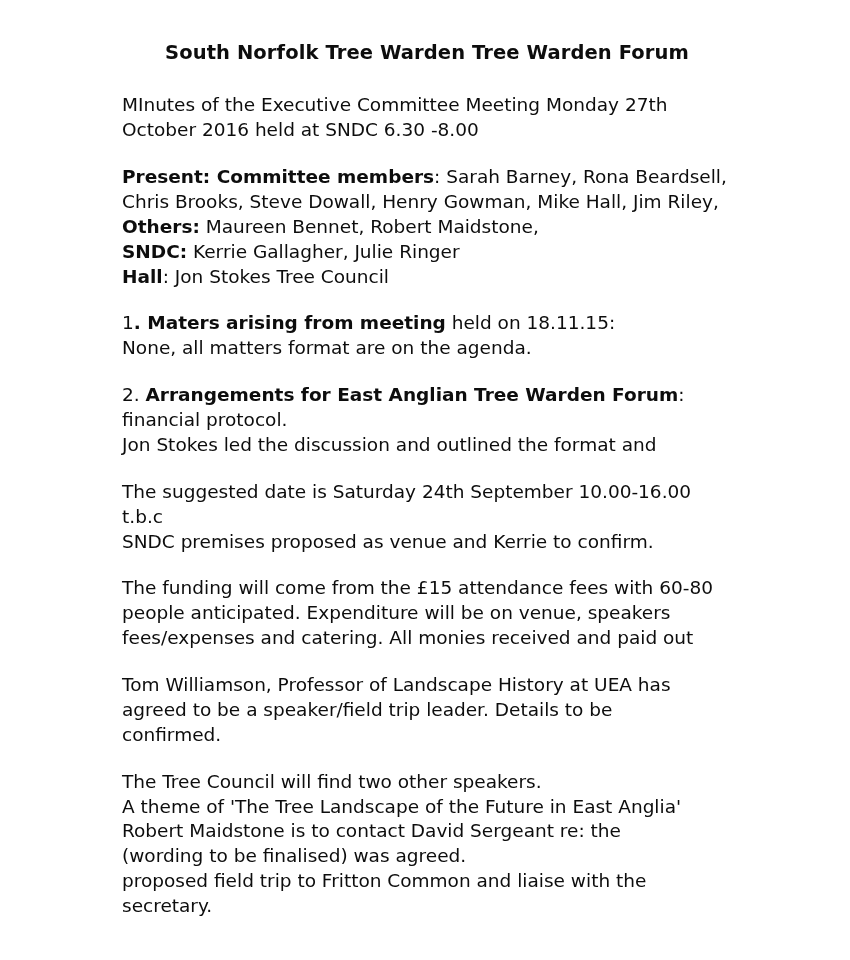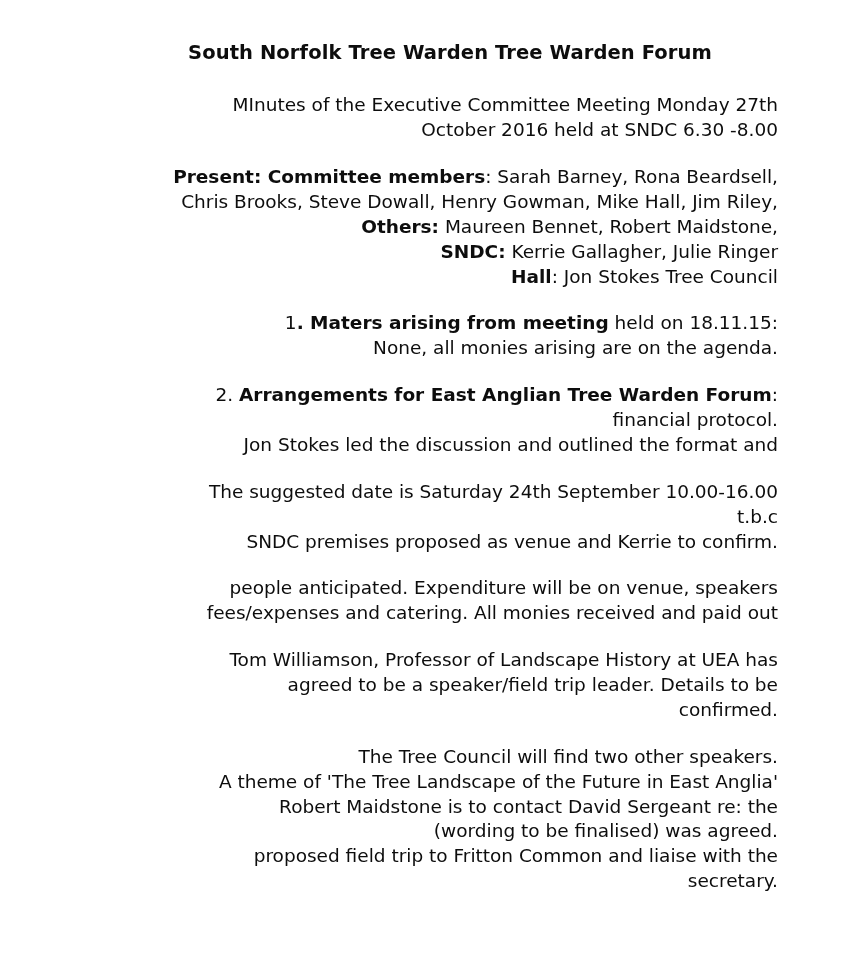--- a/index.html
+++ b/index.html
@@ -11,36 +11,35 @@
     width: 850px;
     height: 960px;
     font-family: "DejaVu Sans", sans-serif;
     color: #0d0d0d;
     overflow: hidden;
   }
   .page {
     width: 850px;
     height: 856px;
     box-sizing: border-box;
-    padding: 32px 72px 0 122px;
+    padding: 32px 118px 0 122px;
     position: relative;
   }
   .doc-title {
     text-align: center;
     font-size: 19.5px;
     font-weight: bold;
     letter-spacing: 0.1px;
     margin: 8px 0 0 0;
     line-height: 1.3;
   }
   .block {
     font-size: 18.5px;
     line-height: 1.345;
     margin: 0;
-    text-align: right;
   }
   .gap-lg { height: 28px; }
   .gap-md { height: 22px; }
   .b { font-weight: bold; }
   .line { display: block; }
   p { margin: 0; }
 </style>
 </head>
 <body>
 
@@ -62,21 +61,21 @@
     <span class="line">Chris Brooks, Steve Dowall, Henry Gowman, Mike Hall, Jim Riley,</span>
     <span class="line"><span class="b">Others:</span><span> Maureen Bennet, Robert Maidstone,</span></span>
     <span class="line"><span class="b">SNDC:</span><span> Kerrie Gallagher, Julie Ringer</span></span>
     <span class="line"><span class="b">Hall</span><span>: Jon Stokes Tree Council</span></span>
   </p>
 
   <div class="gap-md"></div>
 
   <p class="block">
     <span class="line"><span>1</span><span class="b">. Maters arising from meeting</span><span> held on 18.11.15:</span></span>
-    <span class="line">None, all monies arising are on the agenda.</span>
+    <span class="line">None, all matters format are on the agenda.</span>
   </p>
 
   <div class="gap-md"></div>
 
   <p class="block">
     <span class="line"><span>2. </span><span class="b">Arrangements for East Anglian Tree Warden Forum</span><span>:</span></span>
     <span class="line">financial protocol.</span>
     <span class="line">Jon Stokes led the discussion and outlined the format and</span>
   </p>
 
@@ -84,20 +83,21 @@
 
   <p class="block">
     <span class="line">The suggested date is Saturday 24th September 10.00-16.00</span>
     <span class="line">t.b.c</span>
     <span class="line">SNDC premises proposed as venue and Kerrie to confirm.</span>
   </p>
 
   <div class="gap-md"></div>
 
   <p class="block">
+    <span class="line">The funding will come from the £15 attendance fees with 60-80</span>
     <span class="line">people anticipated. Expenditure will be on venue, speakers</span>
     <span class="line">fees/expenses and catering. All monies received and paid out</span>
   </p>
 
   <div class="gap-md"></div>
 
   <p class="block">
     <span class="line">Tom Williamson, Professor of Landscape History at UEA has</span>
     <span class="line">agreed to be a speaker/field trip leader. Details to be</span>
     <span class="line">confirmed.</span>

